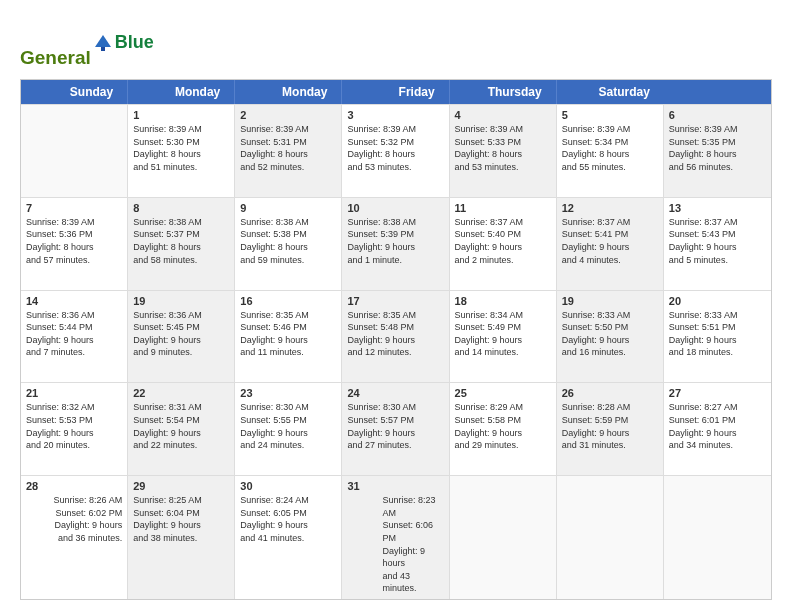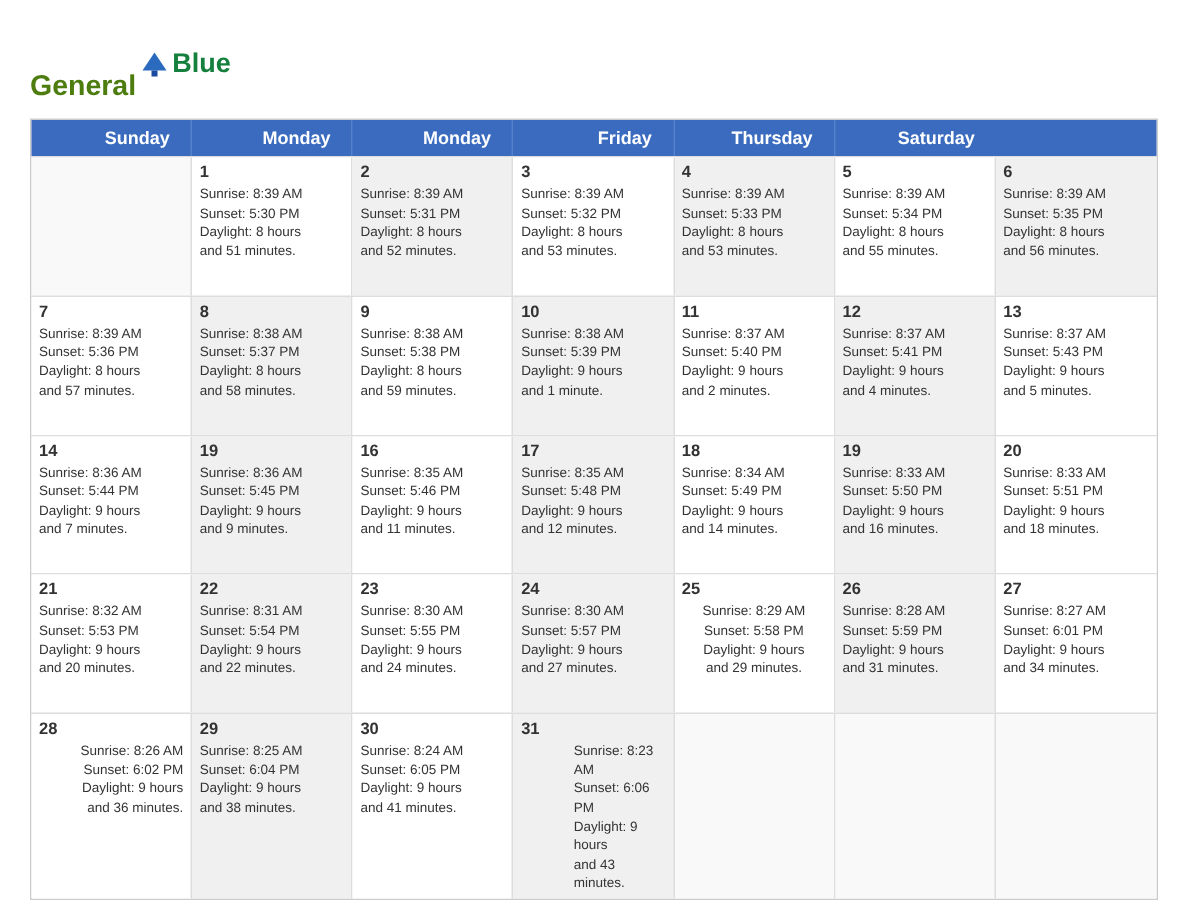--- a/index.html
+++ b/index.html
@@ -302,21 +302,21 @@
           </div>
           <div class="cal-cell shaded">
             <span class="day-number">24</span>
             <div class="cell-text" style="white-space: pre-line;">Sunrise: 8:30 AM
 Sunset: 5:57 PM
 Daylight: 9 hours
 and 27 minutes.</div>
           </div>
           <div class="cal-cell">
             <span class="day-number">25</span>
-            <div class="cell-text" style="white-space: pre-line; text-align: center;">Sunrise: 8:29 AM
+            <div class="cell-text" style="white-space: pre-line;">Sunrise: 8:29 AM
 Sunset: 5:58 PM
 Daylight: 9 hours
 and 29 minutes.</div>
           </div>
           <div class="cal-cell shaded">
             <span class="day-number">26</span>
             <div class="cell-text" style="white-space: pre-line;">Sunrise: 8:28 AM
 Sunset: 5:59 PM
 Daylight: 9 hours
 and 31 minutes.</div>

